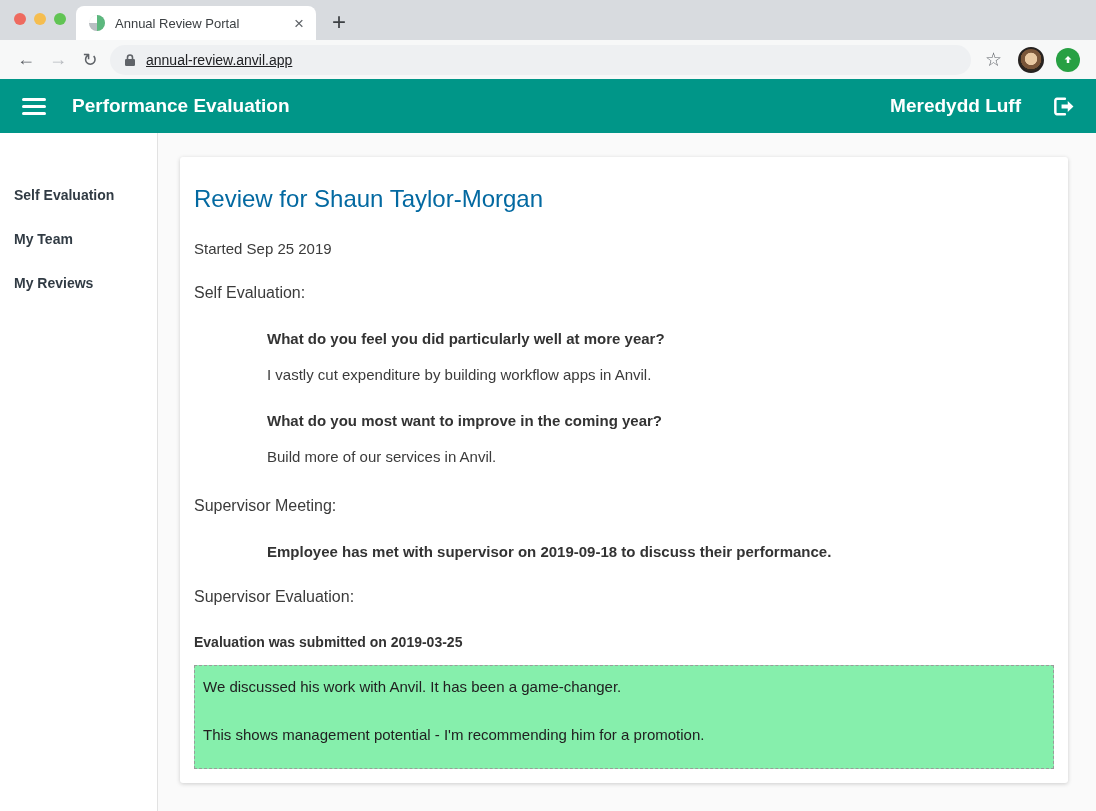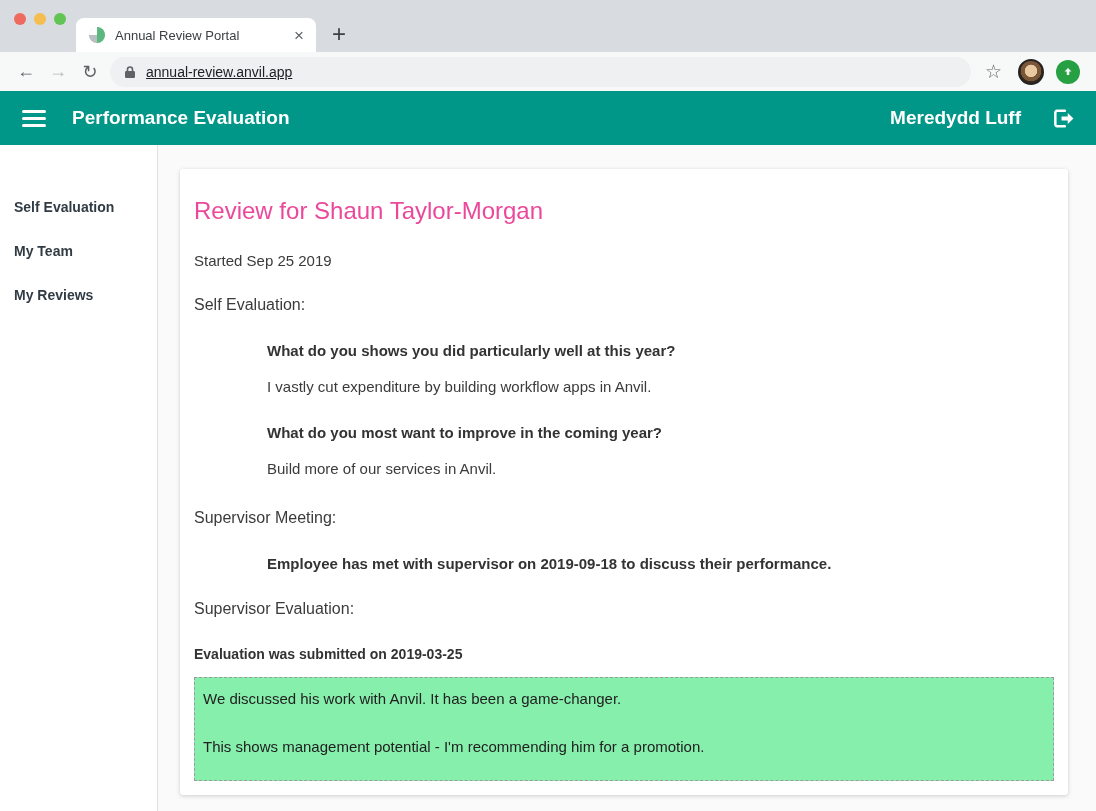--- a/index.html
+++ b/index.html
@@ -5,21 +5,21 @@
   * { box-sizing: border-box; }
   html,body { margin:0; padding:0; }
   body {
     width:1096px; height:811px; overflow:hidden;
     font-family:"Liberation Sans", sans-serif;
     background:#fafafa; color:#3b3b3b;
   }
   :root { --accent:#009688; }
 
   
-  .tabstrip { height:52px; background:#d8dbdf; position:relative;
+  .tabstrip { height:40px; background:#d8dbdf; position:relative;
               display:flex; align-items:flex-end; }
   .traffic { position:absolute; top:13px; left:14px; display:flex; gap:8px; }
   .light { width:12px; height:12px; border-radius:50%; }
   .light.red{ background:#ee6a5f; } .light.yellow{ background:#f5bd4f; }
   .light.green{ background:#61c454; }
   .tab { margin-left:76px; width:240px; height:34px; background:#fff;
          border-radius:8px 8px 0 0; display:flex; align-items:center;
          padding:0 8px 0 13px; }
   .favicon { width:16px; height:16px; border-radius:50%; flex:none;
              background:conic-gradient(#5cb87e 0 50%, #b9bfc3 50% 75%, #ffffff 75% 100%);
@@ -55,21 +55,21 @@
   .page { display:flex; height:678px; }
   .sidebar { width:158px; flex:none; background:#fff; border-right:1px solid #e2e2e2;
              padding-top:42px; }
   .side-item { padding:12px 14px; font-size:14px; font-weight:700; color:#313b44;
                line-height:16px; margin-bottom:4px; cursor:pointer; }
   .main { flex:1; background:#fafafa; padding-top:24px; }
   .card { margin-left:22px; width:888px; min-height:624px; background:#fff;
           border-radius:3px; box-shadow:0 1px 4px rgba(0,0,0,.18);
           padding:28px 14px 14px; }
 
-  .review-title { font-size:24px; font-weight:400; color:#ec4899; margin:0; line-height:28px; }
+  .review-title { font-size:24px; font-weight:400; color:#0369a1; margin:0; line-height:28px; }
   .started { font-size:15px; margin-top:27px; line-height:18px; }
   .section-h { font-size:16px; line-height:19px; }
   .h-self { margin-top:25px; }
   .h-meeting { margin-top:30px; }
   .h-superv { margin-top:26px; }
   .qa-q { font-size:15px; font-weight:700; color:#333; margin:28px 0 0 73px; line-height:18px; }
   .qa-a { font-size:15px; margin:18px 0 0 73px; line-height:18px; }
   .meeting-status { font-size:15px; font-weight:700; color:#333; margin:28px 0 0 73px; line-height:18px; }
   .submitted { font-size:14px; font-weight:700; color:#333; margin-top:28px; line-height:17px; }
   .comments { display:block; width:100%; height:104px; margin-top:14px;
@@ -138,21 +138,21 @@
     <div class="side-item">My Team</div>
     <div class="side-item">My Reviews</div>
   </div>
 
   <div class="main">
     <div class="card">
       <h1 class="review-title">Review for Shaun Taylor-Morgan</h1>
       <div class="started">Started Sep 25 2019</div>
 
       <div class="section-h h-self">Self Evaluation:</div>
-      <div class="qa-q">What do you shows you did particularly well at this year?</div>
+      <div class="qa-q">What do you feel you did particularly well at more year?</div>
       <div class="qa-a">I vastly cut expenditure by building workflow apps in Anvil.</div>
       <div class="qa-q">What do you most want to improve in the coming year?</div>
       <div class="qa-a">Build more of our services in Anvil.</div>
 
       <div class="section-h h-meeting">Supervisor Meeting:</div>
       <div class="meeting-status">Employee has met with supervisor on 2019-09-18 to discuss their performance.</div>
 
       <div class="section-h h-superv">Supervisor Evaluation:</div>
       <div class="submitted">Evaluation was submitted on 2019-03-25</div>
 

